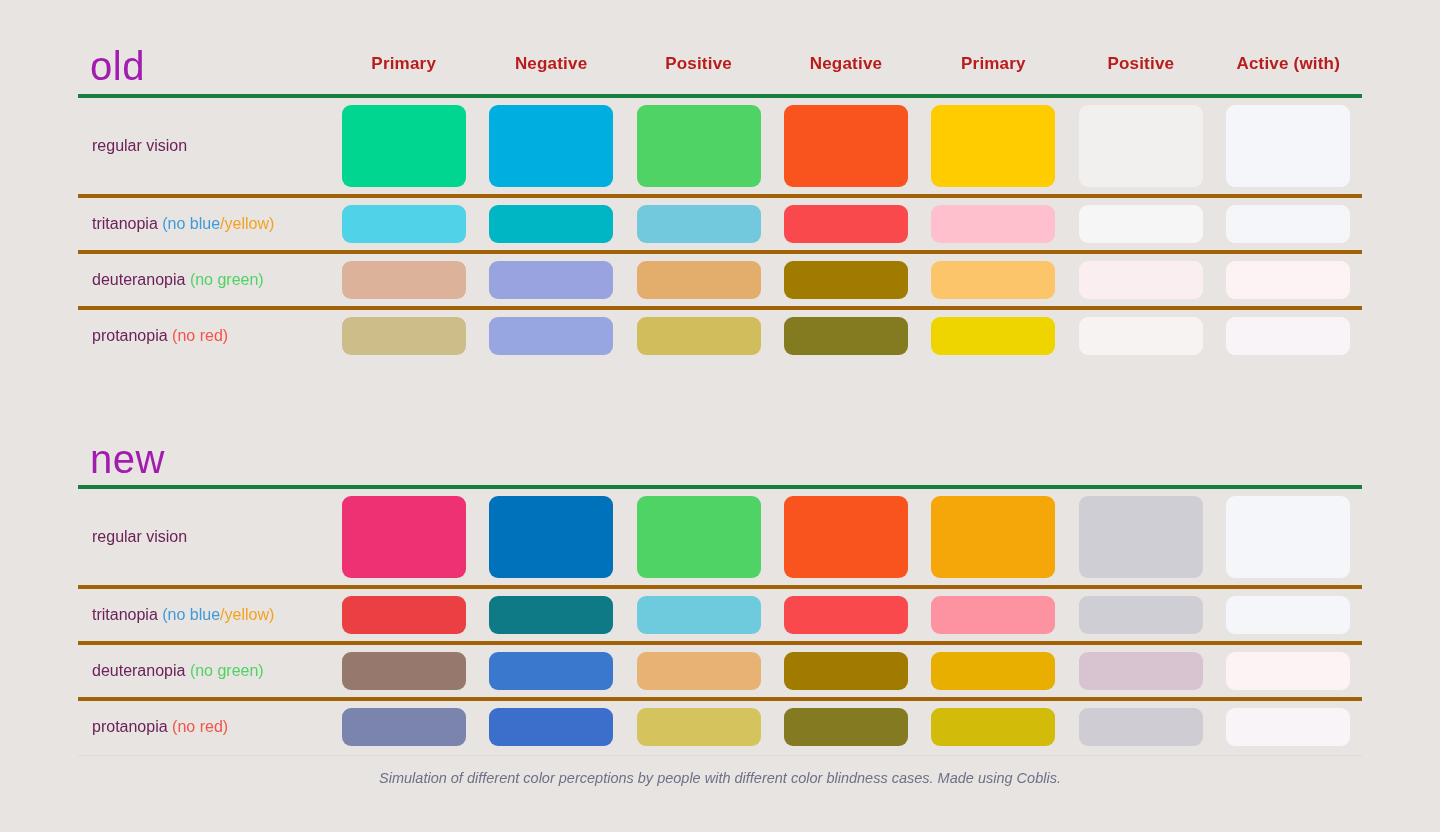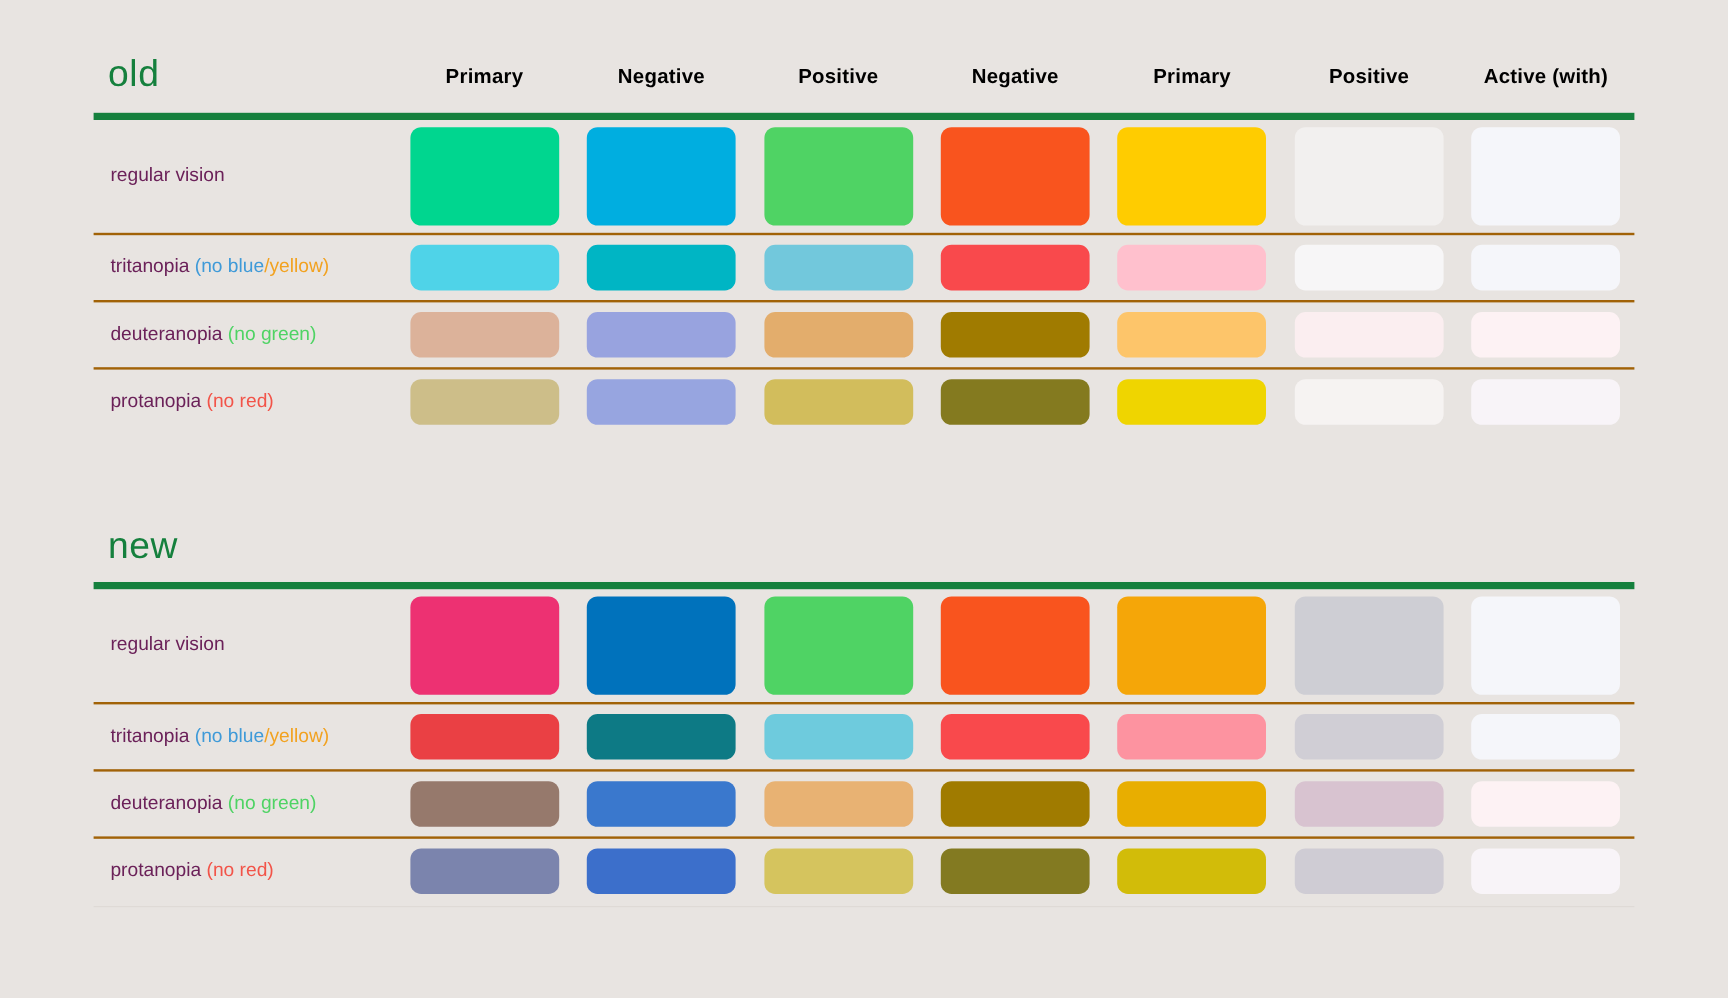--- a/index.html
+++ b/index.html
@@ -14,63 +14,63 @@
 
   .page {
     position: relative;
     width: 1440px;
     height: 832px;
     padding: 0 78px;
   }
 
   
   .section-title {
-    font-size: 31px;
+    font-size: 40px;
     font-weight: 400;
     letter-spacing: 0.5px;
-    color: #15803d;
+    color: #a21caf;
     font-family: "Liberation Sans", sans-serif;
   }
   .title-old { position: absolute; left: 90px; top: 44px; }
   .title-new { position: absolute; left: 90px; top: 437px; }
 
   
   .col-headers {
     position: absolute;
     left: 330px;
     top: 54px;
     width: 1032px;
     display: flex;
   }
   .col-head {
     flex: 1 1 0;
     text-align: center;
     font-size: 17px;
     font-weight: bold;
-    color: #000000;
+    color: #b91c1c;
     letter-spacing: 0.2px;
     white-space: nowrap;
   }
 
   
   .table {
     position: absolute;
     left: 78px;
     width: 1284px;
   }
   .table-old { top: 94px; }
   .table-new { top: 485px; }
 
   .row {
     display: flex;
     align-items: center;
-    border-top: 2px solid #a16207;
+    border-top: 4px solid #a16207;
     position: relative;
   }
-  .row:first-child { border-top: 6px solid #15803d; }
+  .row:first-child { border-top: 4px solid #15803d; }
   .row-tall { height: 100px; }
   .row-short { height: 56px; }
 
   .row-label {
     width: 252px;
     flex: none;
     font-size: 16px;
     color: #6b2159;
     padding-left: 14px;
     white-space: nowrap;
@@ -380,14 +380,15 @@
           <div class="cell">
             <div class="swatch" title="#f8f4f8" style="background: rgb(248, 244, 248);"></div>
           </div>
         </div>
     </div>
 
   </div>
 
   <div class="rule rule-new-bottom"></div>
 
+  <div class="caption caption-new">Simulation of different color perceptions by people with different color blindness cases. Made using Coblis.</div>
 
 </div>
 
 </body></html>

